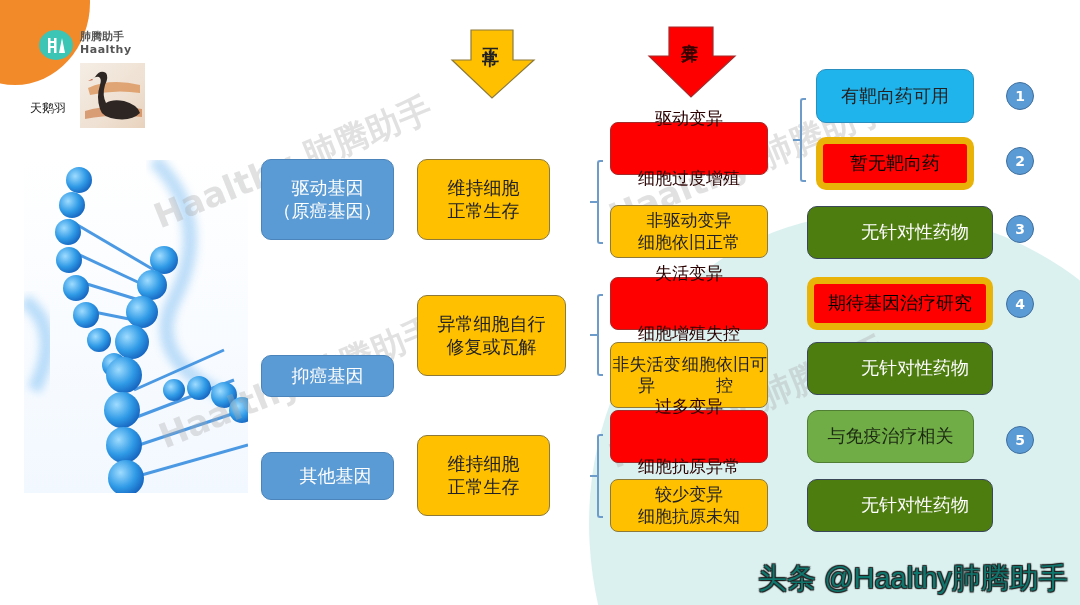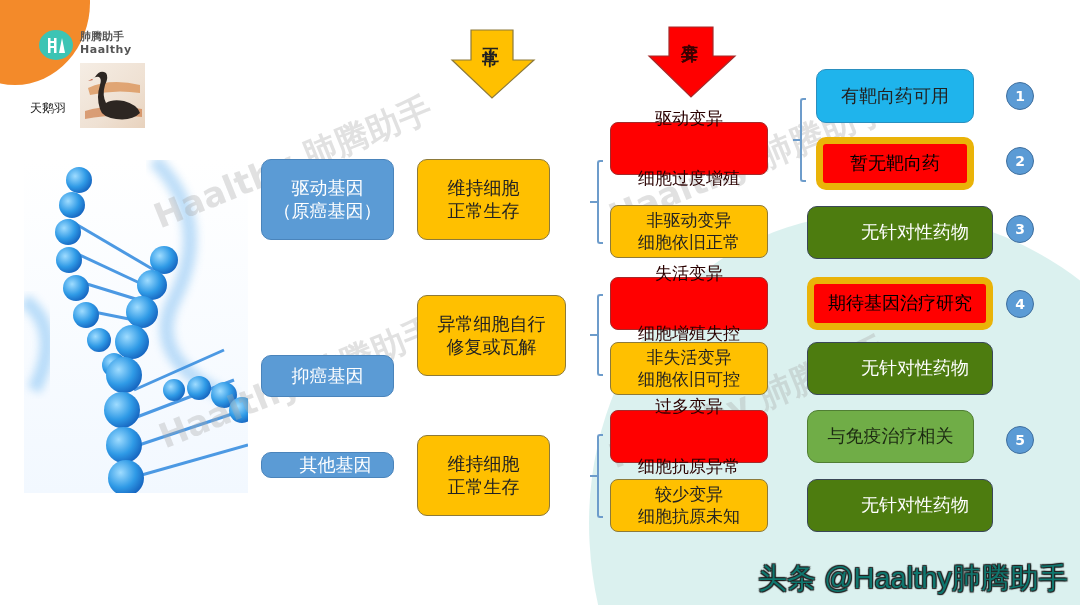--- a/index.html
+++ b/index.html
@@ -180,21 +180,21 @@
 </svg>
 <div class="arrow-label" style="left:679px; top:30px; color:#3a0000;">变异</div>
 
 <div class="box gene" style="left:261px; top:159px; width:133px; height:81px; flex-direction:column;">
   <span>驱动基因</span>
   <span>（原癌基因）</span>
 </div>
 <div class="box gene" style="left:261px; top:314px; width:133px; height:42px;margin-top:41px;">
   <span>抑癌基因</span>
 </div>
-<div class="box gene" style="left:261px; top:452px; width:133px; height:26px;padding-left:16px;">
+<div class="box gene" style="left:261px; top:452px; width:133px; height:48px;padding-left:16px;">
   <span>其他基因</span>
 </div>
 
 <div class="box func" style="left:417px; top:159px; width:133px; height:81px; flex-direction:column;">
   <span>维持细胞</span>
   <span>正常生存</span>
 </div>
 <div class="box func" style="left:417px; top:295px; width:149px; height:81px; flex-direction:column;">
   <span>异常细胞自行</span>
   <span>修复或瓦解</span>
@@ -219,21 +219,21 @@
   <span>细胞过度增殖</span>
 </div>
 <div class="box mut-yel" style="left:610px; top:205px; width:158px; height:53px; flex-direction:column;">
   <span>非驱动变异</span>
   <span>细胞依旧正常</span>
 </div>
 <div class="box mut-red" style="left:610px; top:277px; width:158px; height:53px; flex-direction:column;">
   <span>失活变异</span>
   <span>细胞增殖失控</span>
 </div>
-<div class="box mut-yel" style="left:610px; top:342px; width:158px; height:53px; flex-direction:column;">
+<div class="box mut-yel" style="left:610px; top:342px; width:158px; height:66px; ">
   <span>非失活变异</span>
   <span>细胞依旧可控</span>
 </div>
 <div class="box mut-red" style="left:610px; top:410px; width:158px; height:53px; flex-direction:column;">
   <span>过多变异</span>
   <span>细胞抗原异常</span>
 </div>
 <div class="box mut-yel" style="left:610px; top:479px; width:158px; height:53px; flex-direction:column;">
   <span>较少变异</span>
   <span>细胞抗原未知</span>

